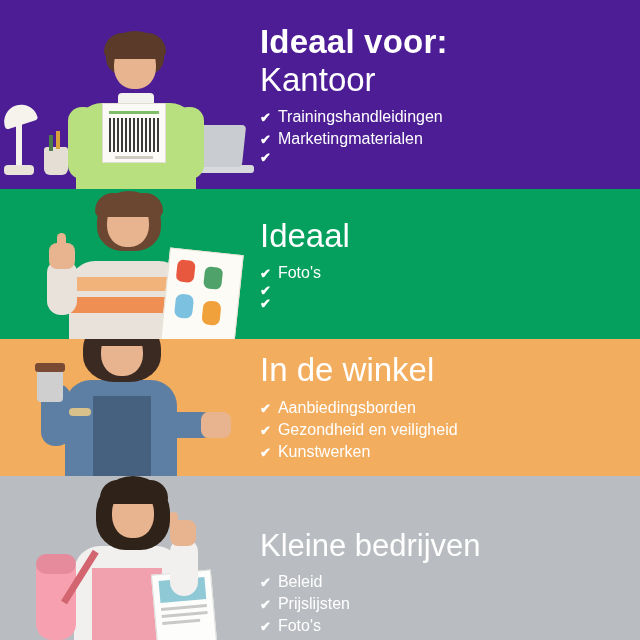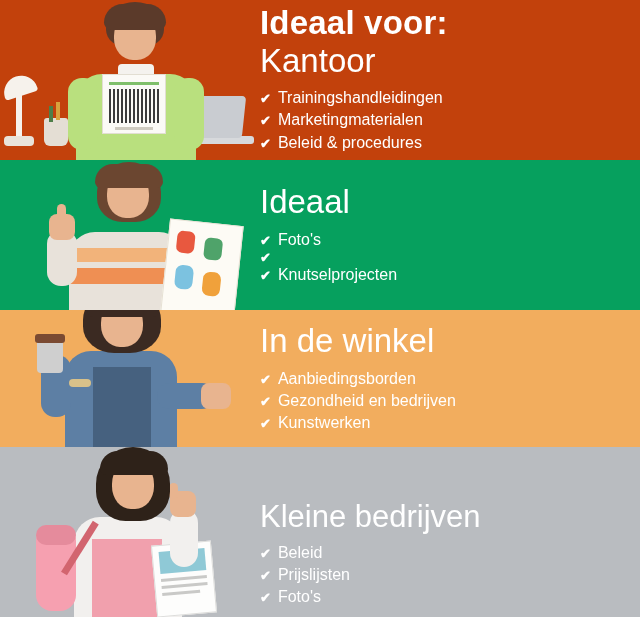--- a/index.html
+++ b/index.html
@@ -17,21 +17,21 @@
     position: relative;
     width: 640px;
     height: 640px;
   }
   .band {
     position: relative;
     width: 100%;
     box-sizing: border-box;
     overflow: hidden;
   }
-  .band-1 { height: 160px; background: #c2410c; }
+  .band-1 { height: 189px; background: #4c1d95; }
   .band-2 { height: 150px; background: #06a05e; }
   .band-3 { height: 137px; background: #f2ad5e; }
   .band-4 { height: 170px; background: #b9bcc0; }
 
   .band-inner {
     position: relative;
     height: 100%;
     display: flex;
     align-items: center;
   }
@@ -160,21 +160,20 @@
           <li>
             <span class="check">✔</span>
             <span>Trainingshandleidingen</span>
           </li>
           <li>
             <span class="check">✔</span>
             <span>Marketingmaterialen</span>
           </li>
           <li>
             <span class="check">✔</span>
-            <span>Beleid &amp; procedures</span>
           </li>
         </ul>
       </div>
     </div>
   </section>
 
   <section class="band band-2">
     <div class="band-inner">
       <div class="photo">
         <div class="person" style="left:50%; width:170px; height:148px;">
@@ -202,21 +201,20 @@
         <ul class="bullets">
           <li>
             <span class="check">✔</span>
             <span>Foto's</span>
           </li>
           <li>
             <span class="check">✔</span>
           </li>
           <li>
             <span class="check">✔</span>
-            <span>Knutselprojecten</span>
           </li>
         </ul>
       </div>
     </div>
   </section>
 
   <section class="band band-3">
     <div class="band-inner">
       <div class="photo">
         <div class="person" style="left:48%; width:180px; height:160px;">
@@ -236,21 +234,21 @@
 
       <div class="textcol">
         <h2 class="heading">In de winkel</h2>
         <ul class="bullets">
           <li>
             <span class="check">✔</span>
             <span>Aanbiedingsborden</span>
           </li>
           <li>
             <span class="check">✔</span>
-            <span>Gezondheid en bedrijven</span>
+            <span>Gezondheid en veiligheid</span>
           </li>
           <li>
             <span class="check">✔</span>
             <span>Kunstwerken</span>
           </li>
         </ul>
       </div>
     </div>
   </section>
 

